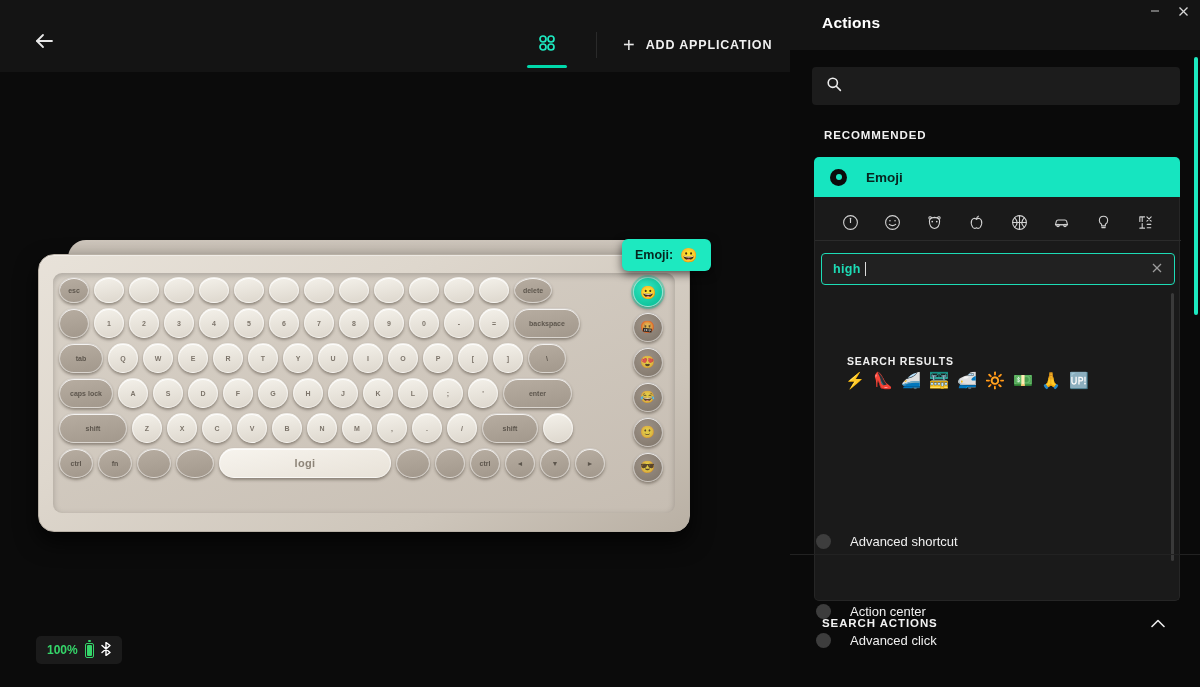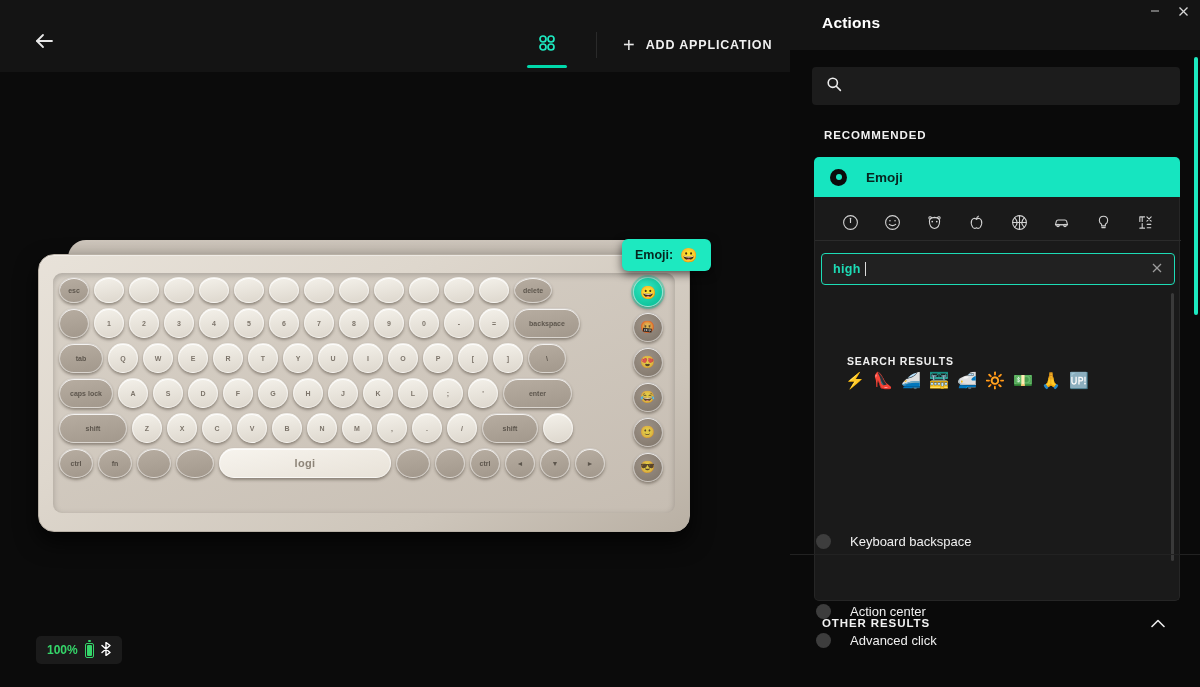--- a/index.html
+++ b/index.html
@@ -514,26 +514,26 @@
             <span>💵</span>
             <span>🙏</span>
             <span>🆙</span>
           </div>
 
         <div class="panel-scroll"></div>
       </div>
 
       <div class="opt-row" style="top:476px">
         <span class="dot"></span>
-        <span class="lbl">Keyboard backspace</span>
+        <span class="lbl">Advanced shortcut</span>
       </div>
 
       <div class="divider" style="top:504px"></div>
 
-      <div class="sect-label" id="other-actions-label">OTHER RESULTS</div>
+      <div class="sect-label" id="other-actions-label">SEARCH ACTIONS</div>
       <div class="collapse-chev">
         <svg width="14" height="9" viewBox="0 0 14 9" fill="none" stroke="#ededed" stroke-width="1.6" stroke-linecap="round" stroke-linejoin="round">
           <polyline points="1,7.5 7,1.5 13,7.5"></polyline>
         </svg>
       </div>
 
       <div class="opt-row" style="top:575px">
         <span class="dot"></span>
         <span class="lbl">Advanced click</span>
       </div>

